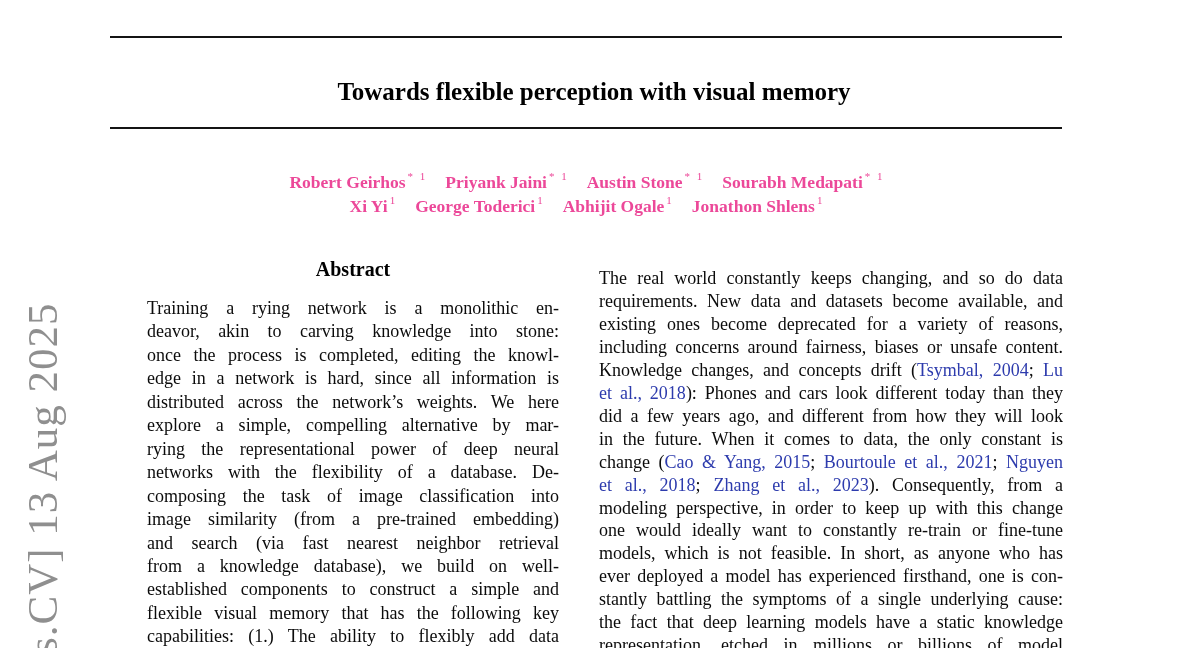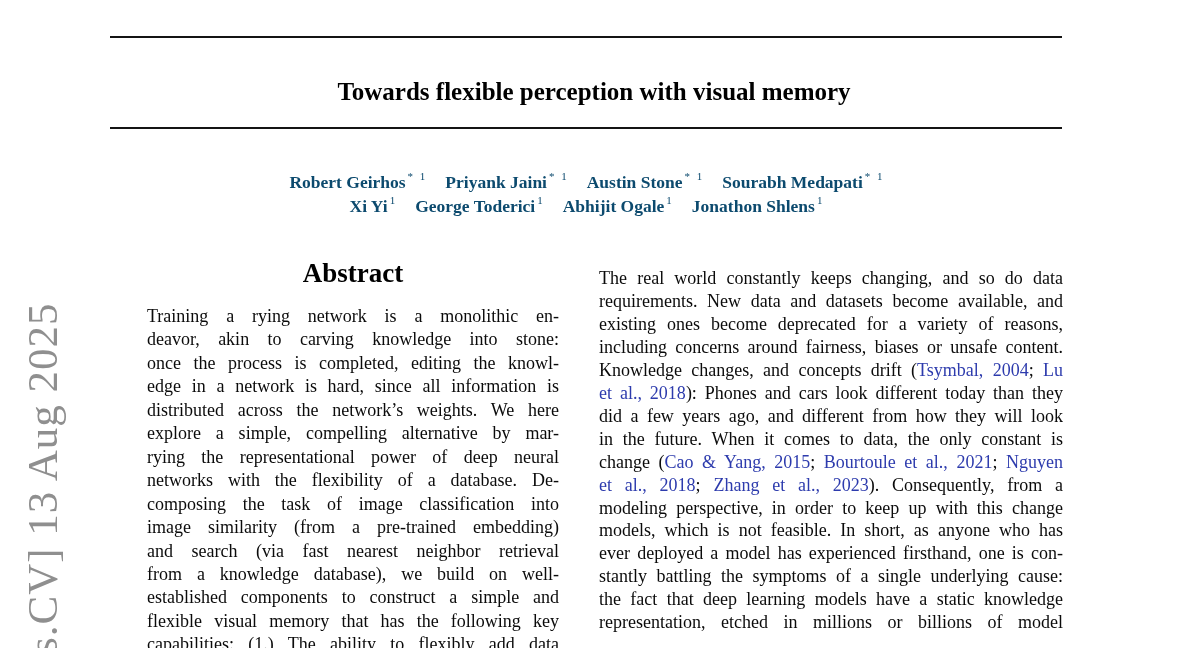--- a/index.html
+++ b/index.html
@@ -16,34 +16,34 @@
   }
   .rule { position:absolute; left:110px; width:952px; height:2px; background:#141414; }
   .rule-top { top:36px; }
   .rule-bottom { top:127px; }
   .title {
     position:absolute; left:110px; width:952px; top:70px; margin:8px;
     text-align:center; font-size:25px; font-weight:bold; color:#000;
   }
   .authors {
     position:absolute; left:110px; width:952px; top:170px;
-    text-align:center; font-size:17.5px; font-weight:bold; color:#0c4a6e;
+    text-align:center; font-size:17.5px; font-weight:bold; color:#ec4899;
   }
   .author-line { height:24px; line-height:24px; white-space:nowrap; }
   .author { margin:0 10px; }
   .author sup {
     font-weight:normal; font-size:11px; line-height:0;
     position:relative; top:-1px; left:2px; letter-spacing:2px;
   }
   .col { position:absolute; }
   .col-left { left:147px; width:412px; top:258px; }
   .col-right { left:599px; width:464px; top:267px; }
   .abstract-heading {
     margin:0 0 16px 0; text-align:center;
-    font-size:27px; font-weight:bold; color:#000;
+    font-size:20px; font-weight:bold; color:#000;
   }
   .tline {
     text-align:justify; text-align-last:justify; text-justify:inter-word;
     font-size:18px; color:#0b0b0b; white-space:normal;
   }
   .col-left .tline { line-height:23.45px; }
   .col-right .tline { line-height:22.95px; }
   .cite { color:var(--link-color,#2d3bad); }
 </style>
 </head>
@@ -91,20 +91,21 @@
         <div class="tline">requirements. New data and datasets become available, and</div>
         <div class="tline">existing ones become deprecated for a variety of reasons,</div>
         <div class="tline">including concerns around fairness, biases or unsafe content.</div>
         <div class="tline">Knowledge changes, and concepts drift (<span class="cite">Tsymbal, 2004</span>; <span class="cite">Lu</span></div>
         <div class="tline"><span class="cite">et al., 2018</span>): Phones and cars look different today than they</div>
         <div class="tline">did a few years ago, and different from how they will look</div>
         <div class="tline">in the future. When it comes to data, the only constant is</div>
         <div class="tline">change (<span class="cite">Cao &amp; Yang, 2015</span>; <span class="cite">Bourtoule et al., 2021</span>; <span class="cite">Nguyen</span></div>
         <div class="tline"><span class="cite">et al., 2018</span>; <span class="cite">Zhang et al., 2023</span>). Consequently, from a</div>
         <div class="tline">modeling perspective, in order to keep up with this change</div>
+        <div class="tline">one would ideally want to constantly re-train or fine-tune</div>
         <div class="tline">models, which is not feasible. In short, as anyone who has</div>
         <div class="tline">ever deployed a model has experienced firsthand, one is con-</div>
         <div class="tline">stantly battling the symptoms of a single underlying cause:</div>
         <div class="tline">the fact that deep learning models have a static knowledge</div>
         <div class="tline">representation, etched in millions or billions of model</div>
       </div>
   </div>
 
 </div>
 

